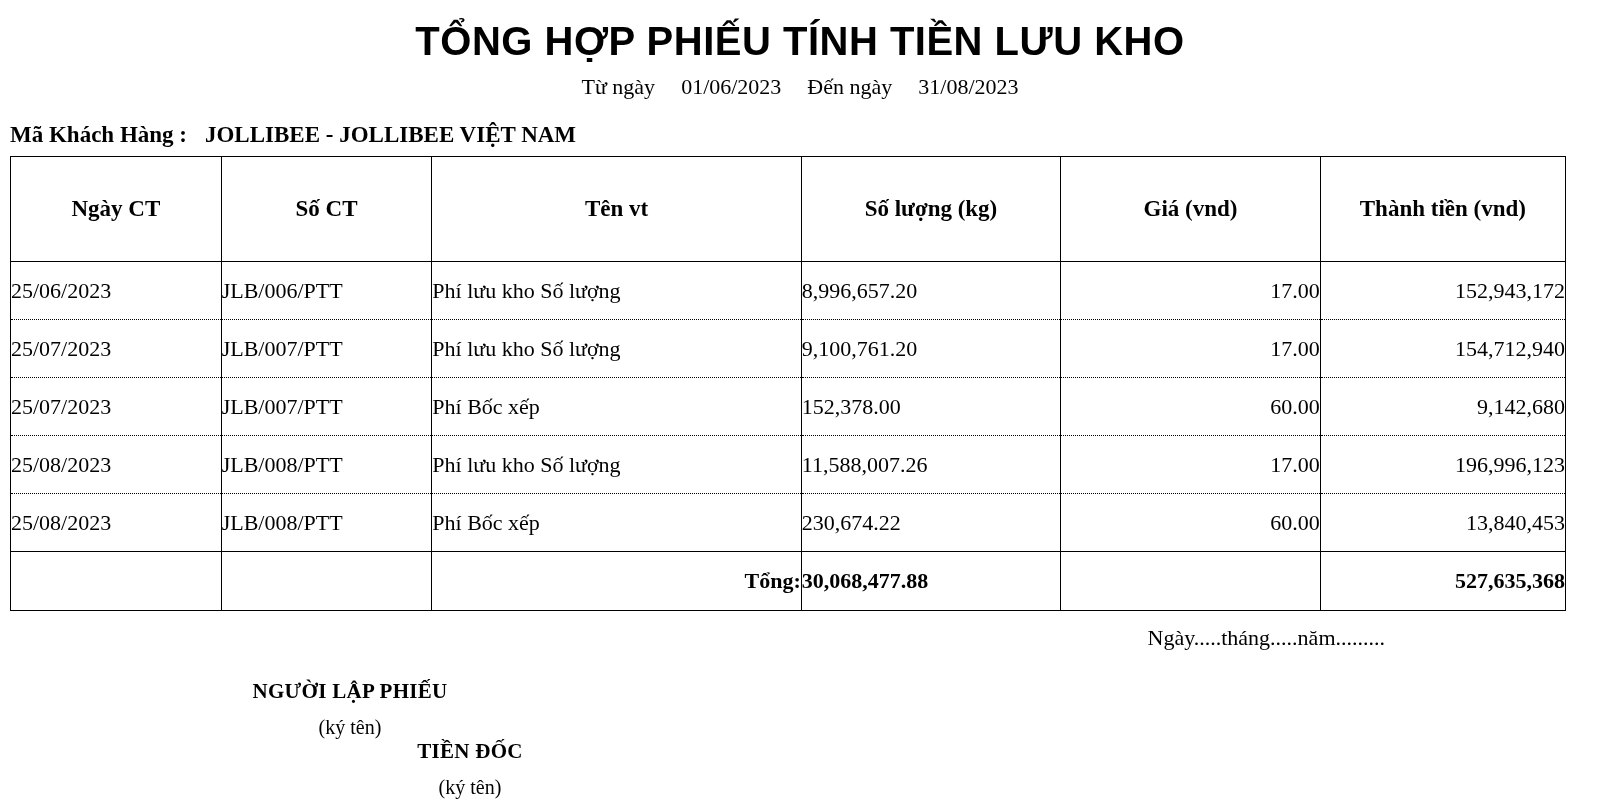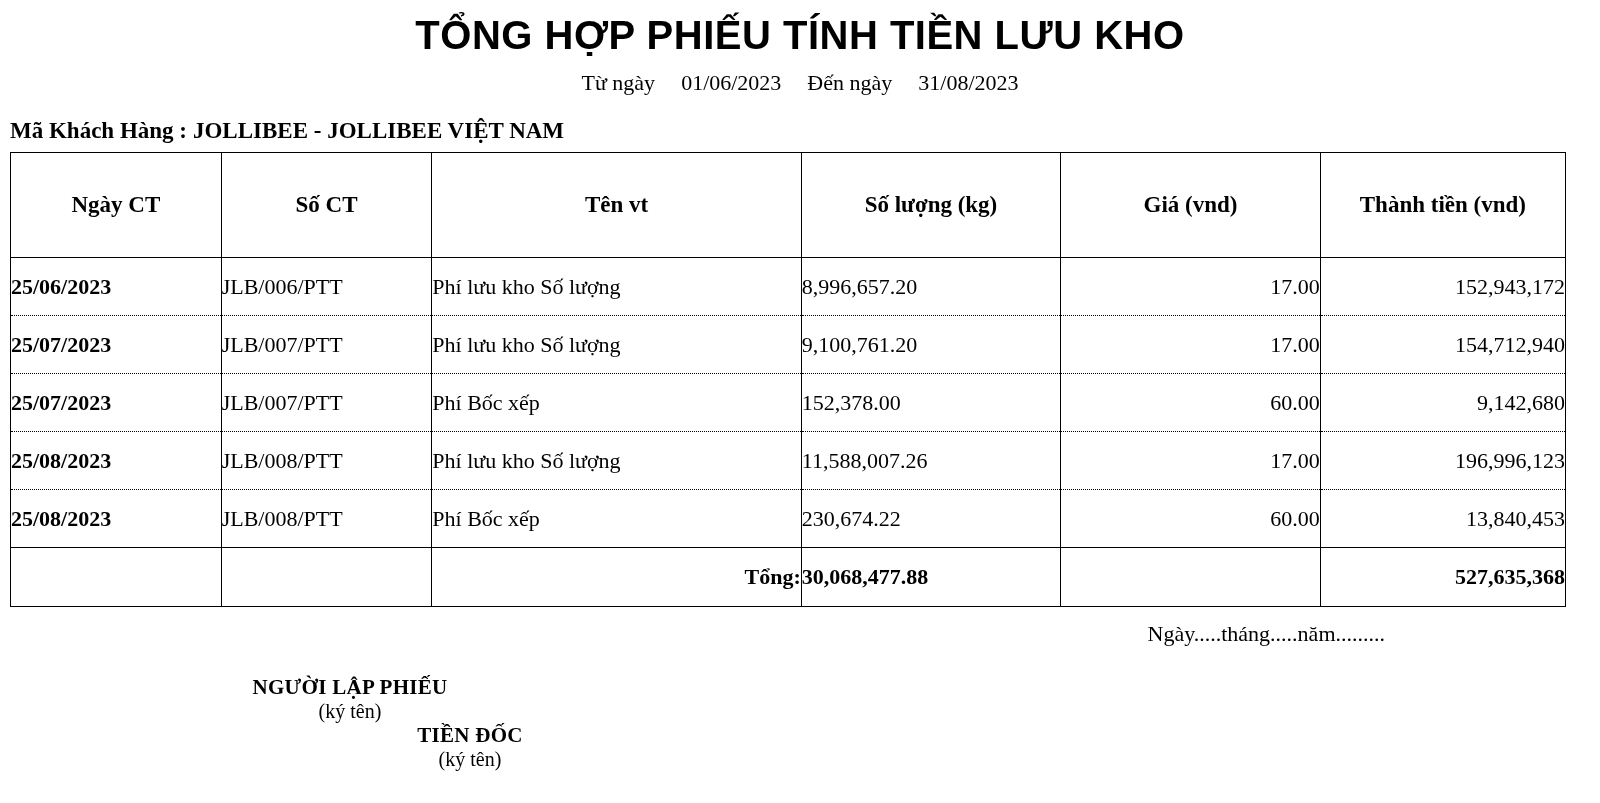--- a/index.html
+++ b/index.html
@@ -21,21 +21,22 @@
     box-sizing: border-box;
   }
 
   
   .doc-title {
     text-align: center;
     font-family: "Liberation Sans", sans-serif;
     font-weight: bold;
     font-size: 40px;
     letter-spacing: 0.5px;
-    margin: 12px;
+    margin: 0;
+    padding-top: 18px;
     line-height: 1.15;
   }
   .date-range {
     display: flex;
     justify-content: center;
     align-items: flex-start;
     gap: 26px;
     font-size: 22px;
     margin-top: 10px;
   }
@@ -47,21 +48,21 @@
   }
 
   
   .customer-line {
     margin: 22px 0 8px 10px;
     font-size: 23px;
     font-weight: bold;
     font-family: "Liberation Serif", serif;
     display: flex;
     align-items: baseline;
-    gap: 6px;
+    gap: 18px;
   }
 
   
   table.report {
     border-collapse: collapse;
     table-layout: fixed;
     width: 1556px;
     margin-left: 10px;
     font-size: 22px;
   }
@@ -86,21 +87,21 @@
   }
   table.report tbody tr:last-child td {
     border-bottom: 1.5px solid #000;
   }
   table.report tbody tr.total-row td {
     border-top: 1.5px solid #000;
     border-bottom: 1.5px solid #000;
     font-weight: bold;
     height: 58px;
   }
-  .c-date   { width: 206px; text-align: left; font-weight: bold; }
+  .c-date   { width: 206px; text-align: left; }
   .c-doc    { width: 206px; text-align: left; }
   .c-name   { width: 362px; text-align: left; }
   .c-qty    { width: 254px; text-align: left; }
   .c-price  { width: 254px; text-align: right; }
   .c-amount { width: 240px; text-align: right; }
 
   .total-label {
     text-align: right;
     font-weight: bold;
     margin-left: 12px;
@@ -122,21 +123,21 @@
     text-align: center;
     font-size: 21px;
   }
   .sig-left  { width: 700px; }
   .sig-right { width: 700px; margin-left: 120px; }
   .sig-title {
     font-weight: bold;
     letter-spacing: 0.3px;
   }
   .sig-sub {
-    margin-top: 0;
+    margin-top: 12px;
     font-size: 20px;
     text-align: center;
   }
 </style>
 </head>
 <body>
 
 <div class="page">
 
   <h1 class="doc-title">TỔNG HỢP PHIẾU TÍNH TIỀN LƯU KHO</h1>

